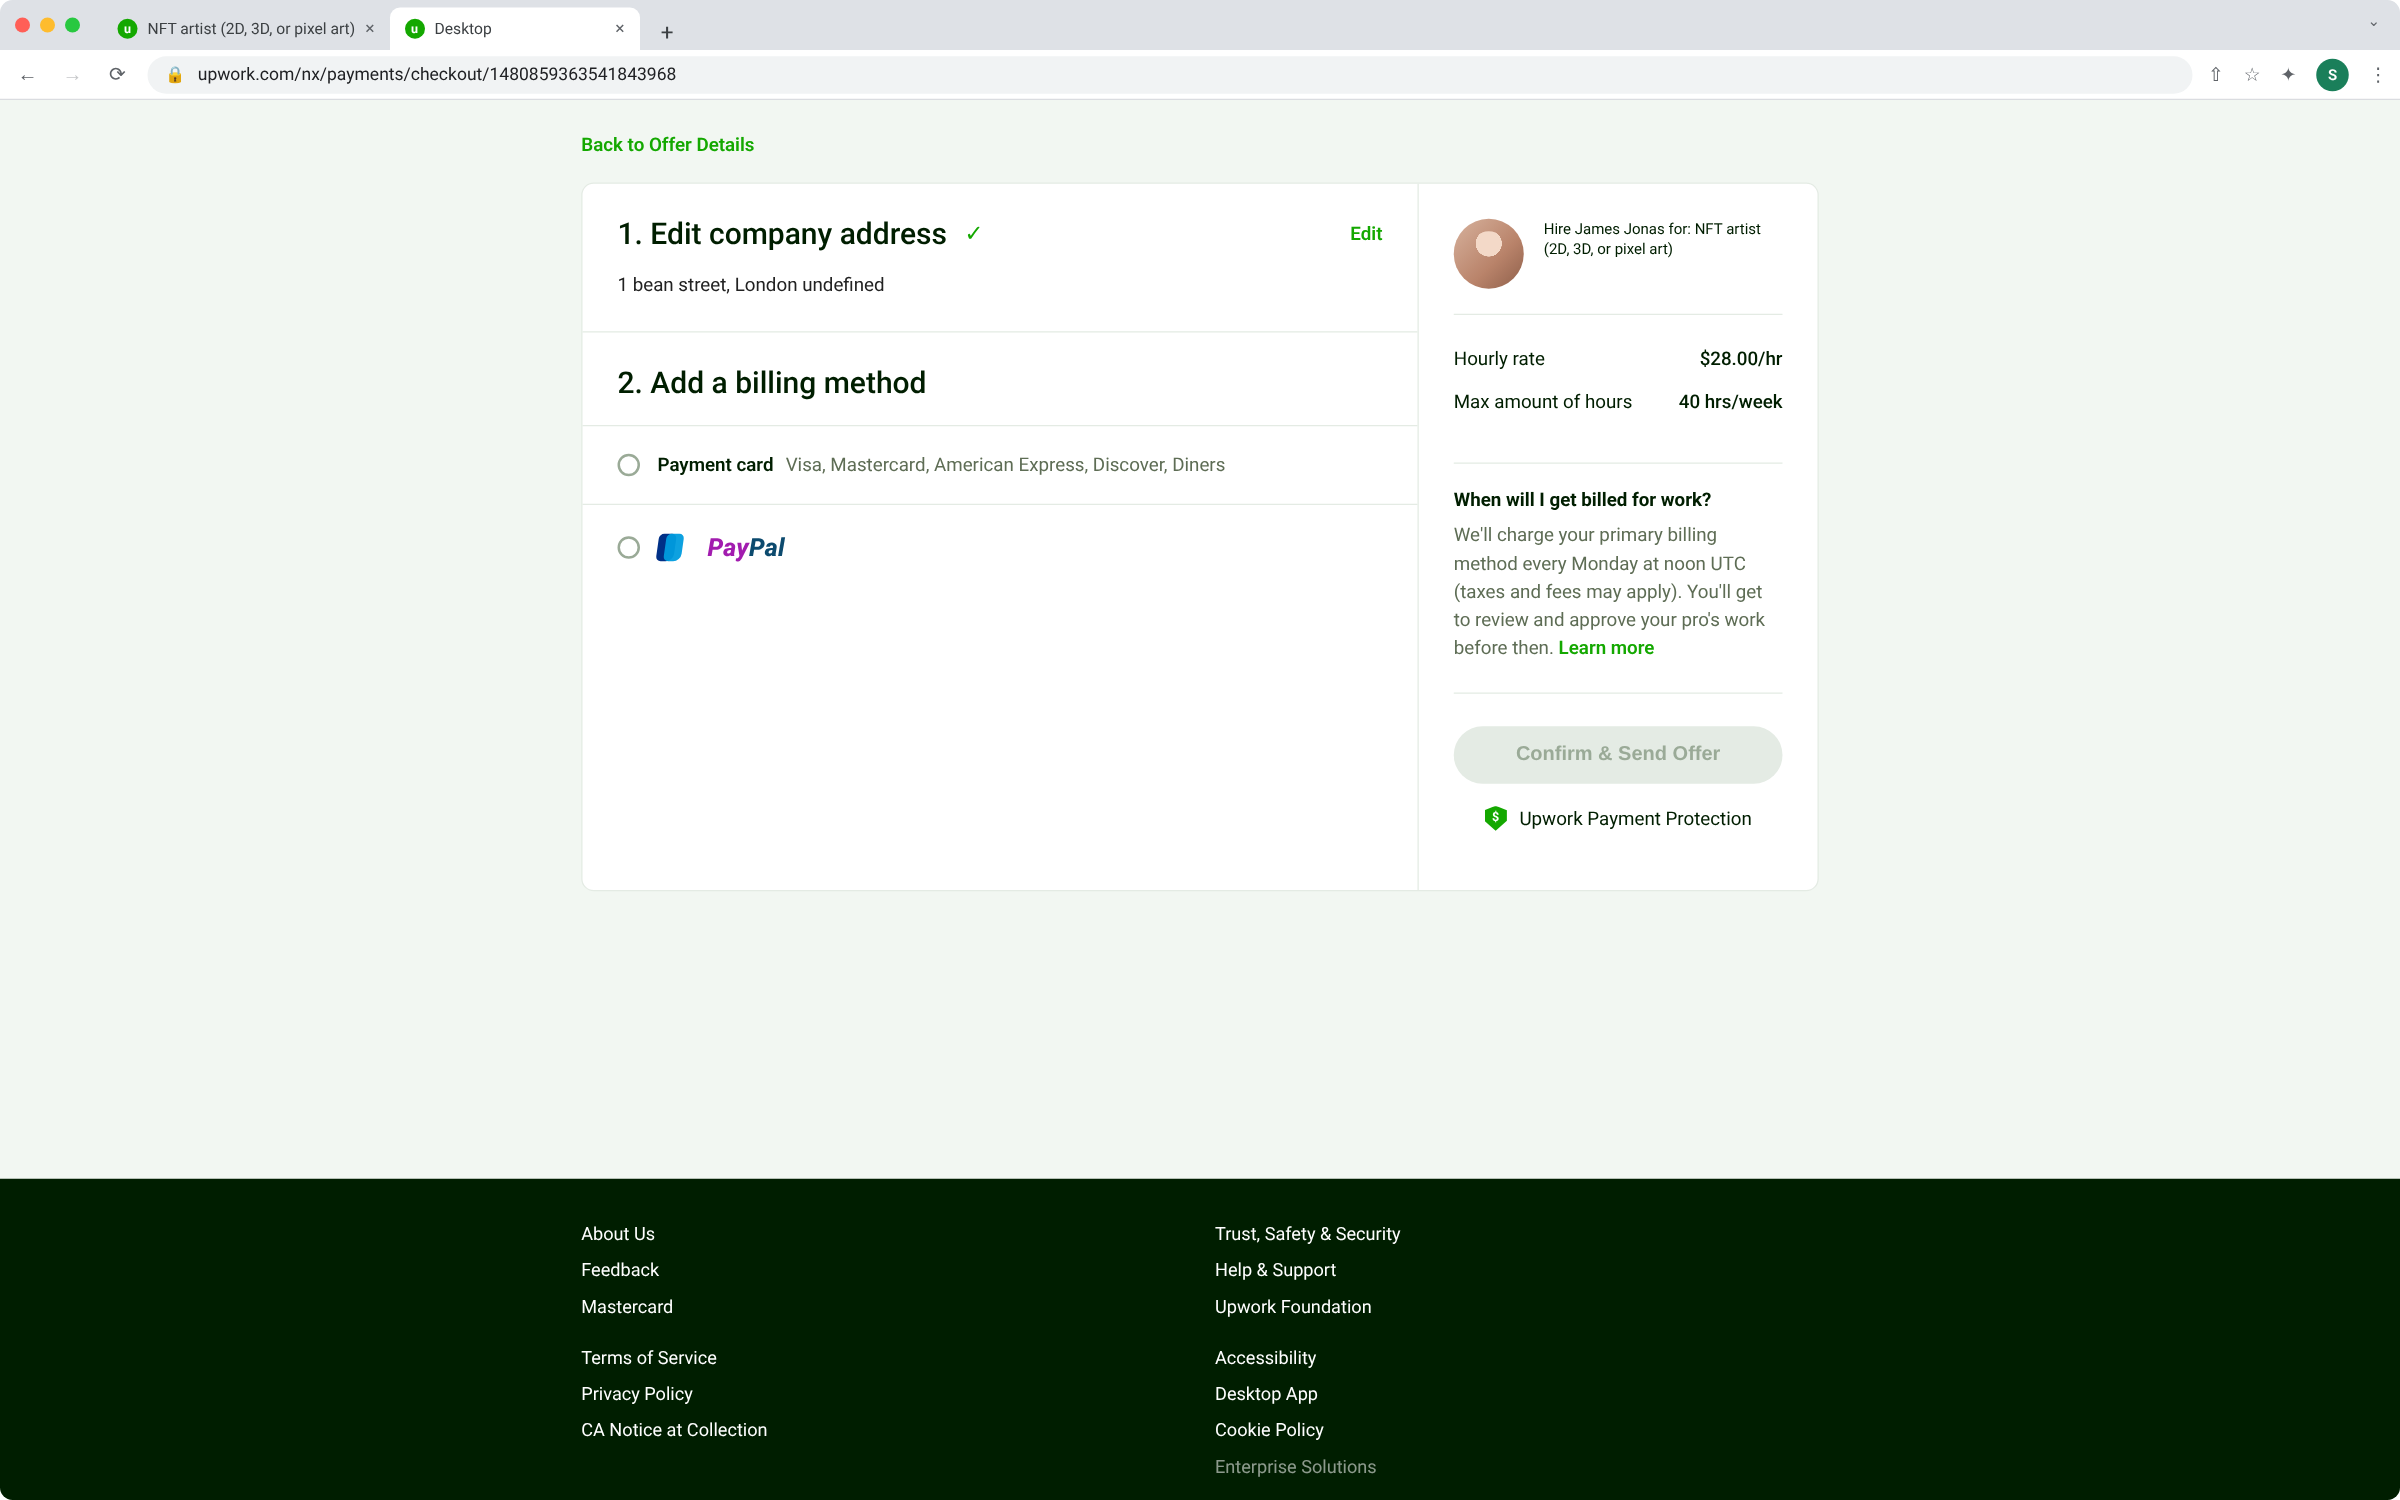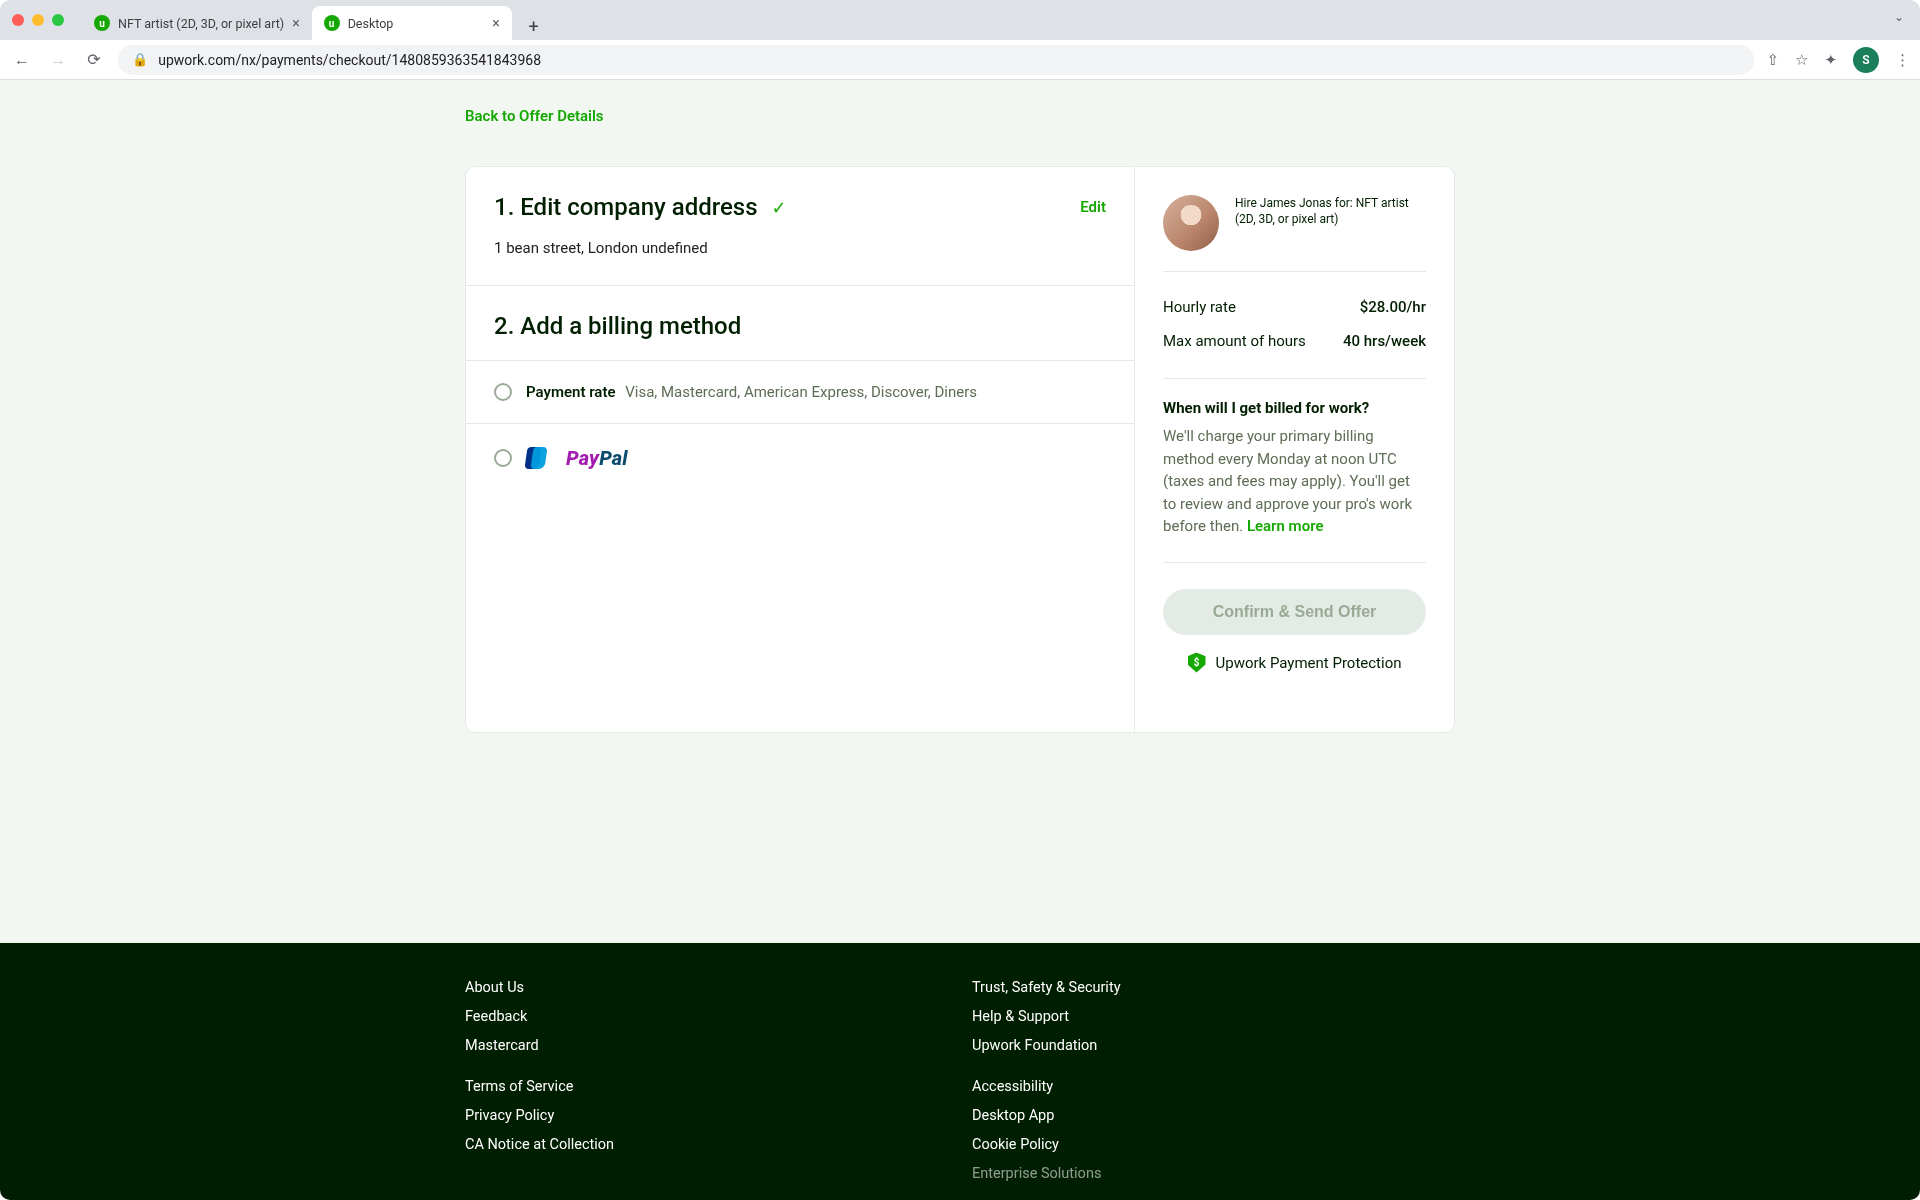--- a/index.html
+++ b/index.html
@@ -131,21 +131,21 @@
     
     clip-path: inset(55px 0 0 0);
     line-height: 1.15;
     margin-top: -26px;
   }
   .back-link {
     color: var(--green);
     font-weight: 600;
     font-size: 15px;
     display:inline-block;
-    margin: 8px 0 41px 0;
+    margin: 8px 0 21px 0;
     cursor: pointer;
   }
 
   .card {
     background:#fff;
     border:1px solid var(--border);
     border-radius: 10px;
     display:flex;
   }
   .left-col {
@@ -219,21 +219,21 @@
     flex-shrink:0;
     position:relative;
   }
   .summary-avatar::after{
     content:""; position:absolute; inset:10px 14px 18px 14px;
     background: radial-gradient(circle at 50% 35%, #f3d9c8 0 45%, transparent 46%);
     border-radius:50%;
   }
   .summary-title { font-size:12px; font-weight:400; line-height:1.35; }
 
-  .summary-rows { padding:18px 0 20px; border-bottom:1px solid var(--border);text-align:center; }
+  .summary-rows { padding:18px 0 32px; border-bottom:1px solid var(--border);text-align:center; }
   .summary-row { display:flex; justify-content:space-between; padding:8px 0; }
   .summary-label { color: var(--text-dark); }
   .summary-val { font-weight:500; }
 
   .billing-info { padding:20px 0 24px; border-bottom:1px solid var(--border); }
   .billing-q { font-weight:700; margin-bottom:8px; }
   .billing-p { color: #5e6d55; line-height:1.5; }
   .learn-more { color: var(--green); font-weight:600; cursor:pointer; }
 
   .confirm-btn {
@@ -339,21 +339,21 @@
           <div class="step" style="border-bottom:none; padding-bottom:20px;">
             <div class="step-title">
               <span>2. Add a billing method</span>
             </div>
           </div>
 
           <div class="billing-options">
             <label class="option">
               <span class="radio"></span>
               <span>
-                <span class="opt-primary">Payment rate</span>
+                <span class="opt-primary">Payment card</span>
                 <span class="opt-sub">Visa, Mastercard, American Express, Discover, Diners</span>
               </span>
             </label>
             <label class="option">
               <span class="radio"></span>
               <span class="pp-mark">
                   <span class="a"></span>
                   <span class="b"></span>
                 </span>
               <span class="paypal-logo">

